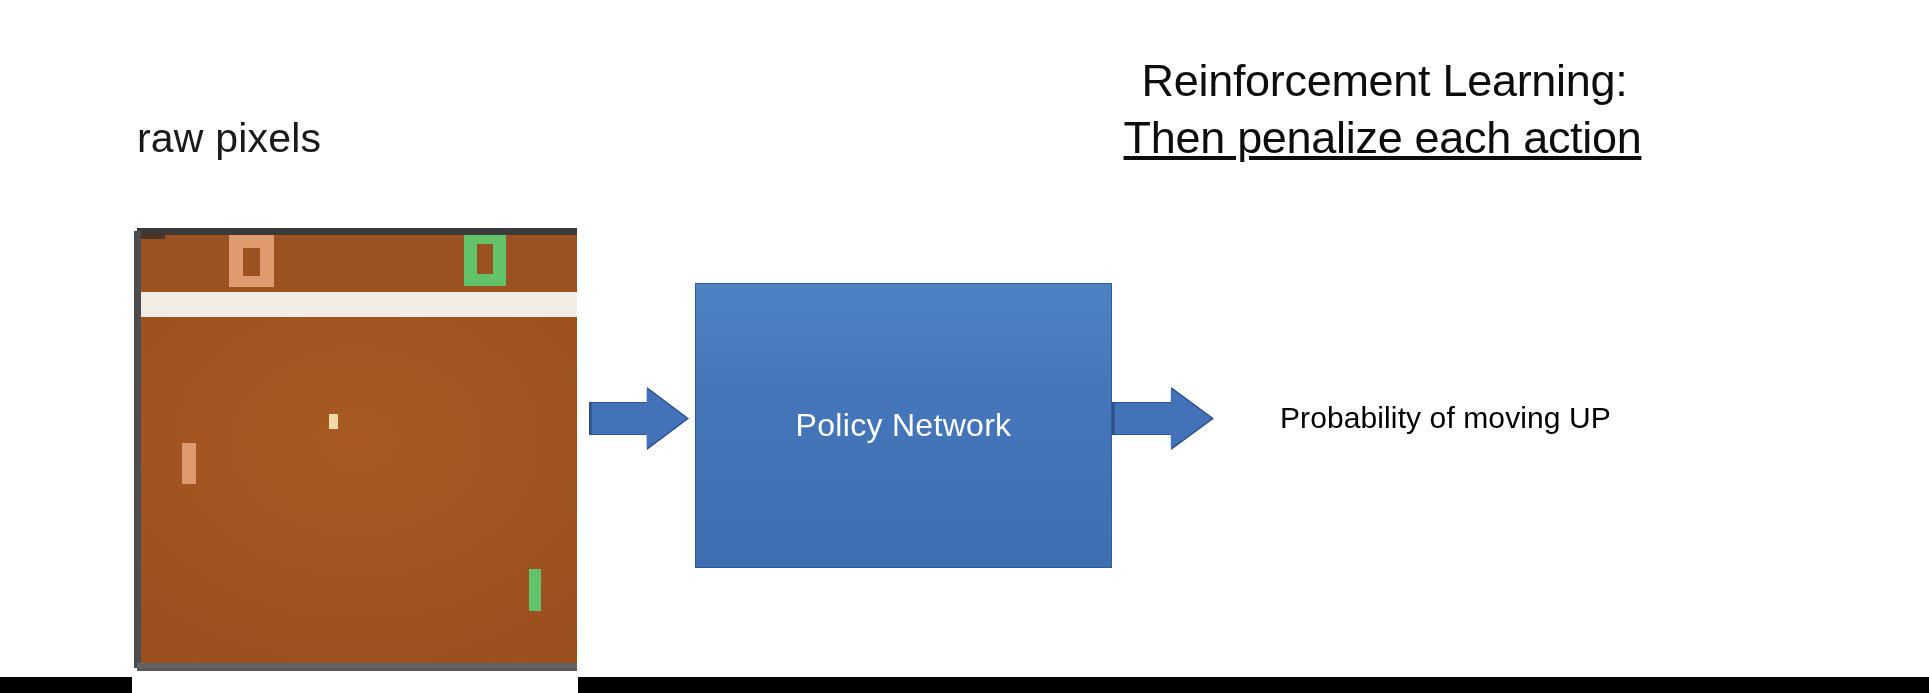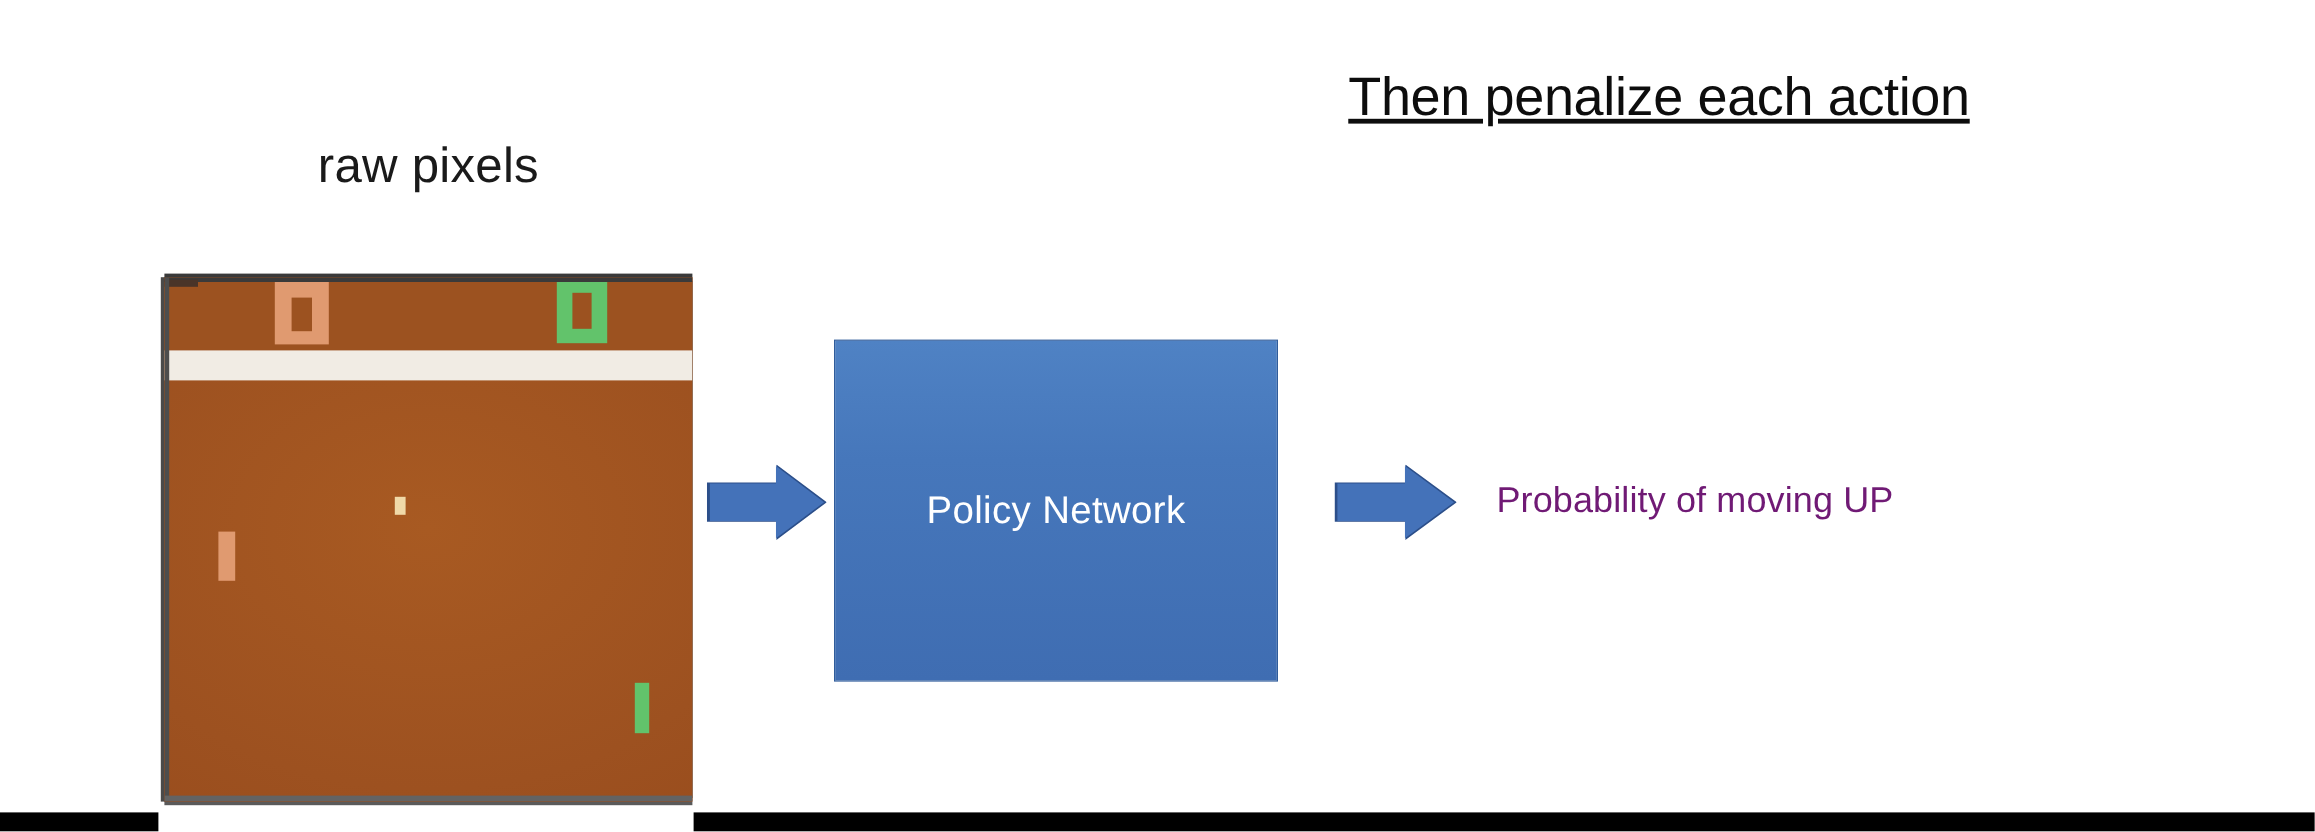--- a/index.html
+++ b/index.html
@@ -21,21 +21,21 @@
     inset: 0;
     background: #ffffff;
   }
 
   
   #raw-pixels-label {
     position: absolute;
     left: 137px;
     top: 118px;
     width: 440px;
-    text-align: center;
+    text-align: left;
     font-family: "Liberation Sans", sans-serif;
     font-size: 41px;
     line-height: 1.0;
     color: #1a1a1a;
     letter-spacing: 0.2px;
     white-space: nowrap;
   }
 
   
   #pong-screen {
@@ -173,21 +173,21 @@
     clip-path: polygon(0% 24%, 58% 24%, 58% 0%, 100% 50%, 58% 100%, 58% 76%, 0% 76%);
     border: none;
     background: #4472b9;
   }
 
   
   #policy-box {
     position: absolute;
     left: 695px;
     top: 283px;
-    width: 370px;
+    width: 417px;
     height: 285px;
     background: linear-gradient(to bottom, #4f82c4 0%, #4677bb 35%, #3f6db2 100%);
     border: 1px solid #2f5c9b;
     box-sizing: border-box;
     display: flex;
     align-items: center;
     justify-content: center;
   }
   #policy-box-label {
     color: #ffffff;
@@ -195,25 +195,25 @@
     font-size: 32px;
     line-height: 1.1;
     text-align: center;
     font-weight: normal;
     letter-spacing: 0.3px;
   }
 
   
   #output-label {
     position: absolute;
-    left: 1247px;
+    left: 1280px;
     top: 401px;
     font-family: "Liberation Sans", sans-serif;
     font-size: 30px;
-    color: #701a75;
+    color: #000000;
     white-space: nowrap;
     letter-spacing: 0.1px;
   }
 
   
   #heading-block {
     position: absolute;
     left: 840px;
     top: 52px;
     width: 1089px;
@@ -273,19 +273,20 @@
   <div id="policy-box">
     <span id="policy-box-label">Policy Network</span>
   </div>
 
   <div class="block-arrow" id="arrow-out-outline"></div>
   <div class="block-arrow" id="arrow-out" style="transform: scale(0.955); transform-origin: center;"></div>
 
   <div id="output-label">Probability of moving UP</div>
 
   <div id="heading-block">
+    <span class="hline" id="heading-line-1">Reinforcement Learning:</span>
     <span class="hline" id="heading-line-3">Then penalize each action</span>
   </div>
 
   <div class="bottom-bar" id="bottom-bar-left"></div>
   <div class="bottom-bar" id="bottom-bar-right"></div>
 
 </div>
 
 </body></html>

